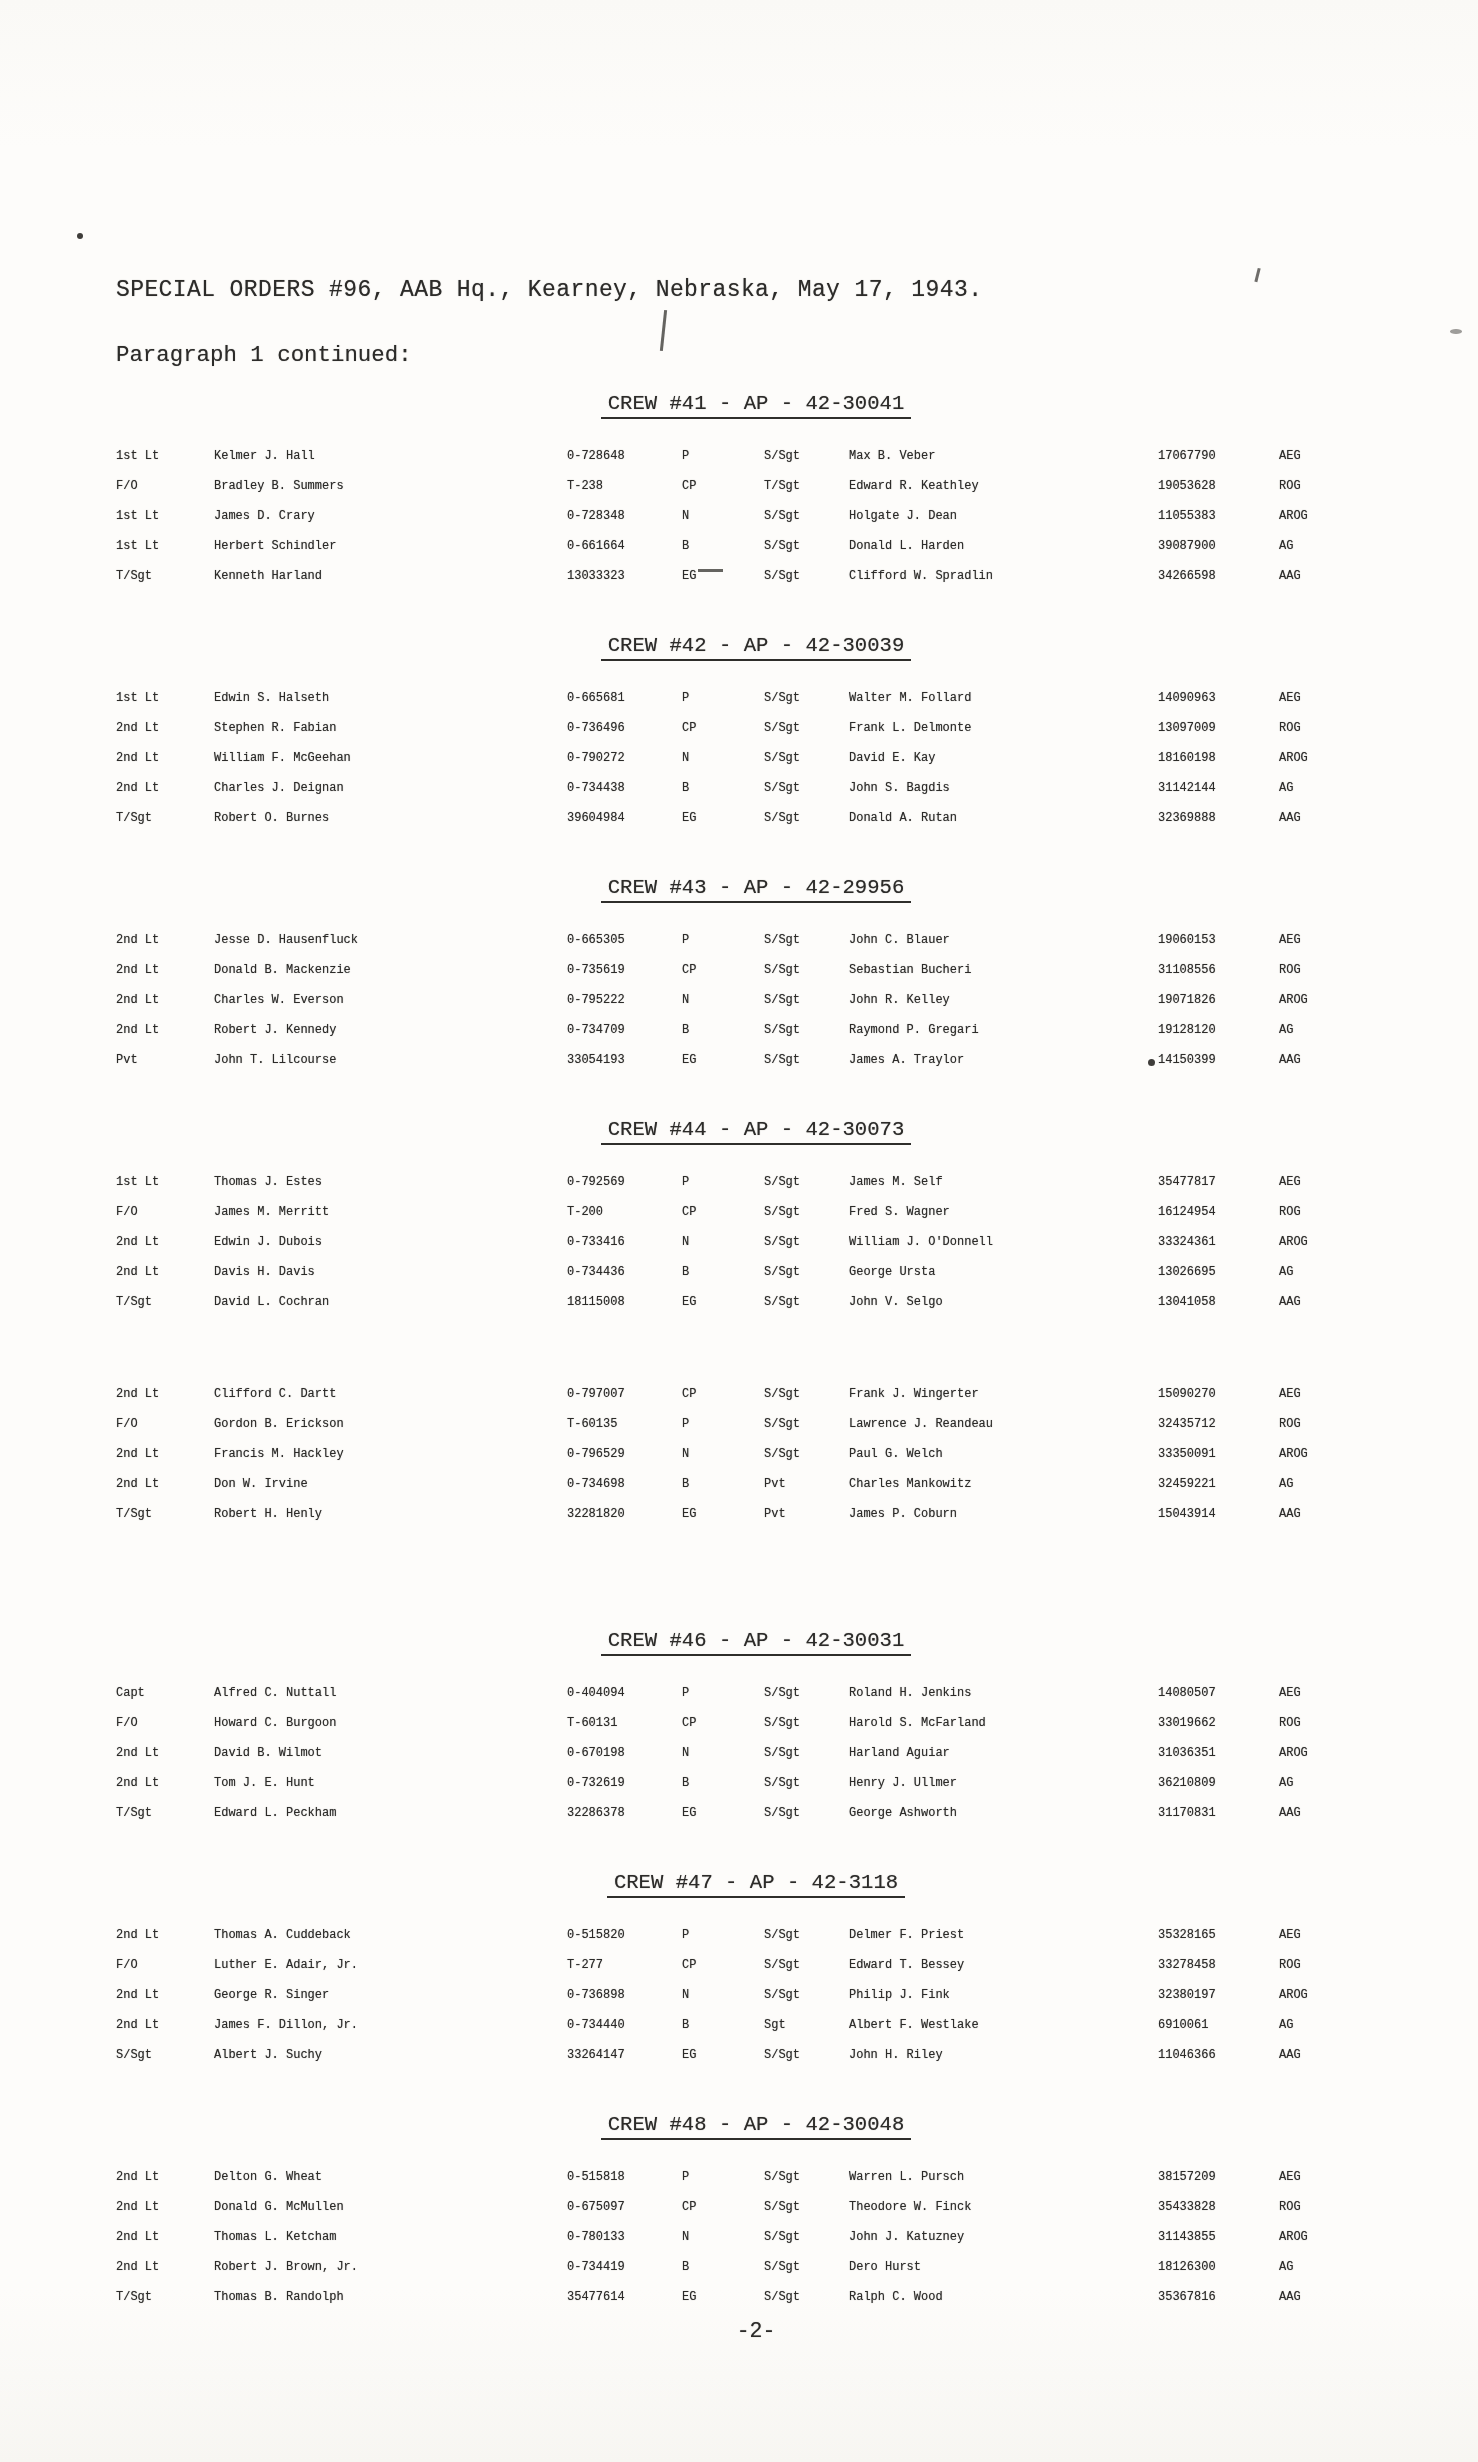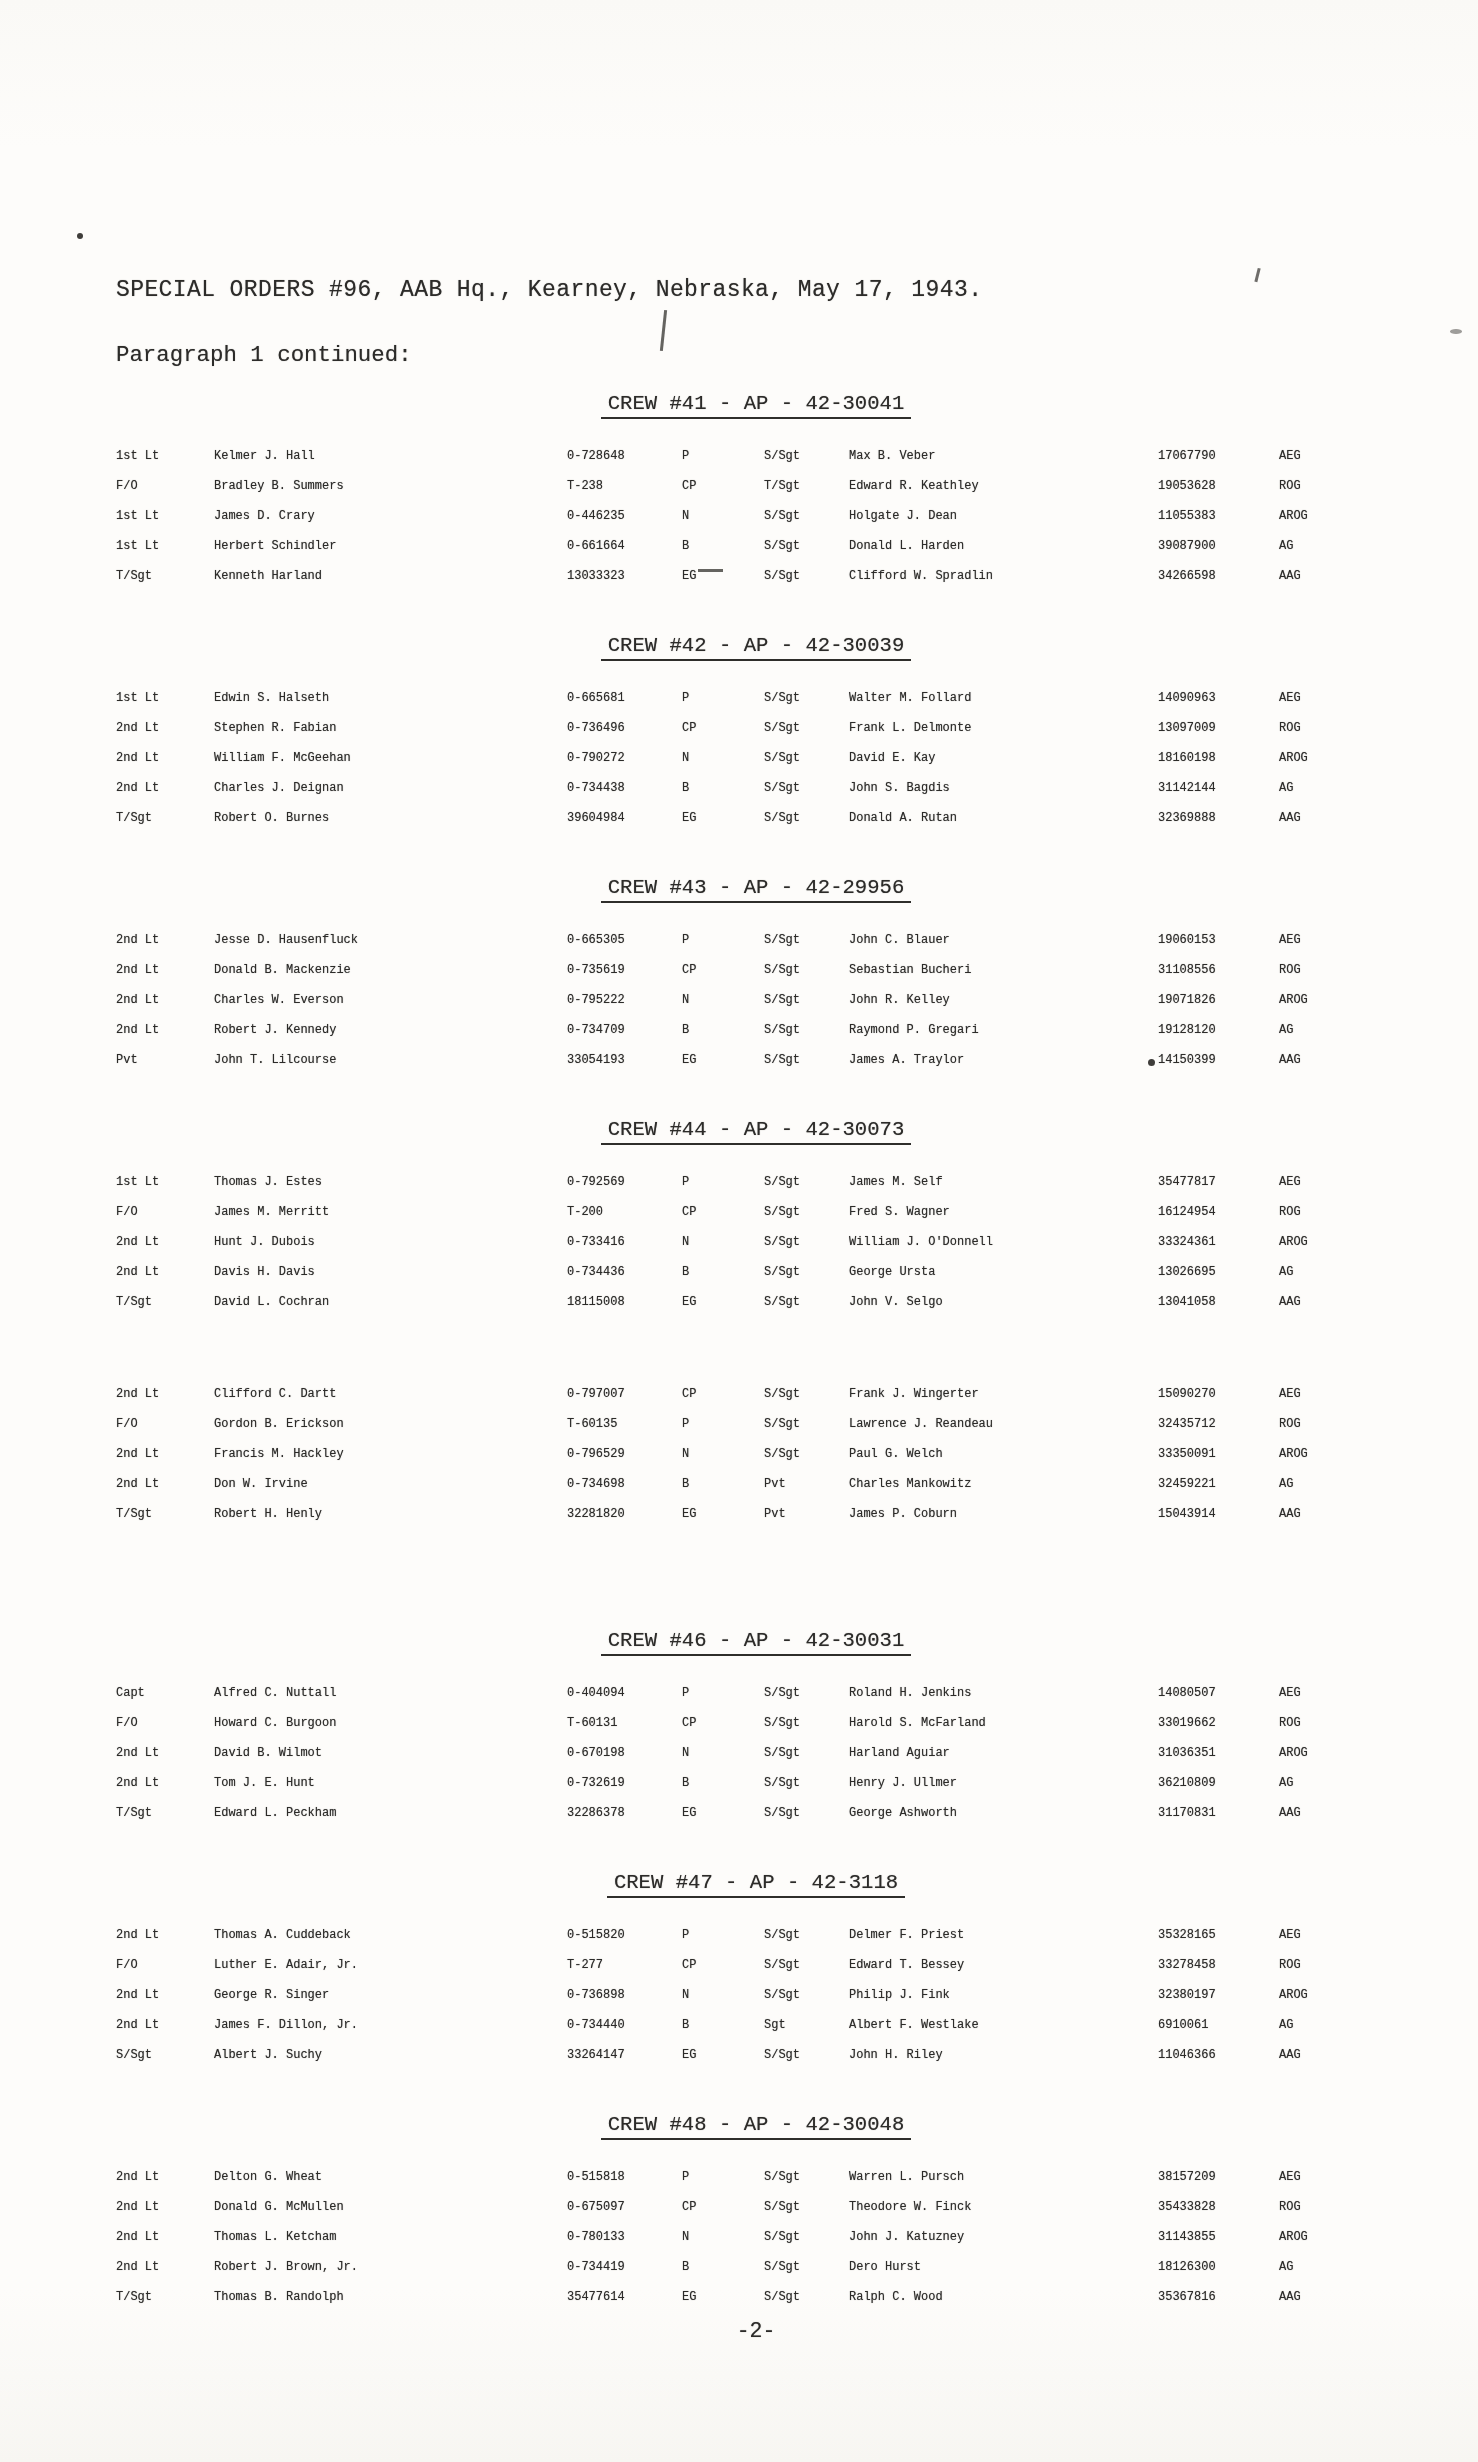--- a/index.html
+++ b/index.html
@@ -96,21 +96,21 @@
     <span>CP</span>
     <span>T/Sgt</span>
     <span>Edward R. Keathley</span>
     <span>19053628</span>
     <span>ROG</span>
   </div>
 
   <div class="crew-row ink">
     <span>1st Lt</span>
     <span>James D. Crary</span>
-    <span>0-446235</span>
+    <span>0-728348</span>
     <span>N</span>
     <span>S/Sgt</span>
     <span>Holgate J. Dean</span>
     <span>11055383</span>
     <span>AROG</span>
   </div>
 
   <div class="crew-row ink">
     <span>1st Lt</span>
     <span>Herbert Schindler</span>
@@ -281,21 +281,21 @@
     <span>T-200</span>
     <span>CP</span>
     <span>S/Sgt</span>
     <span>Fred S. Wagner</span>
     <span>16124954</span>
     <span>ROG</span>
   </div>
 
   <div class="crew-row ink">
     <span>2nd Lt</span>
-    <span>Hunt J. Dubois</span>
+    <span>Edwin J. Dubois</span>
     <span>0-733416</span>
     <span>N</span>
     <span>S/Sgt</span>
     <span>William J. O'Donnell</span>
     <span>33324361</span>
     <span>AROG</span>
   </div>
 
   <div class="crew-row ink">
     <span>2nd Lt</span>

